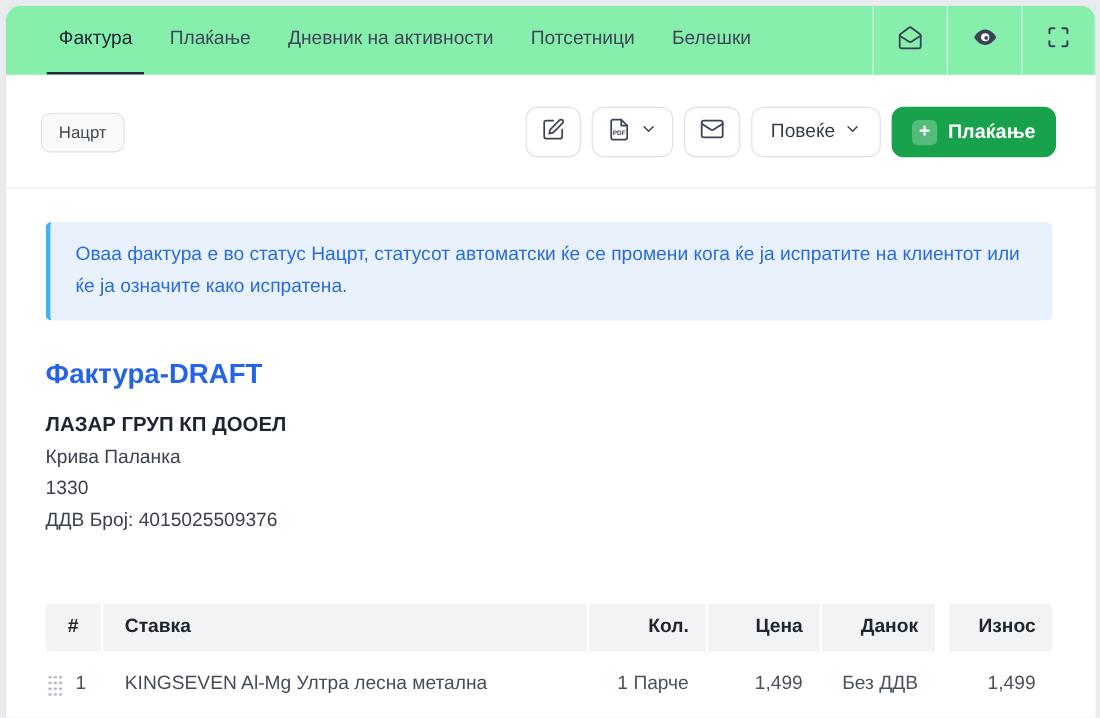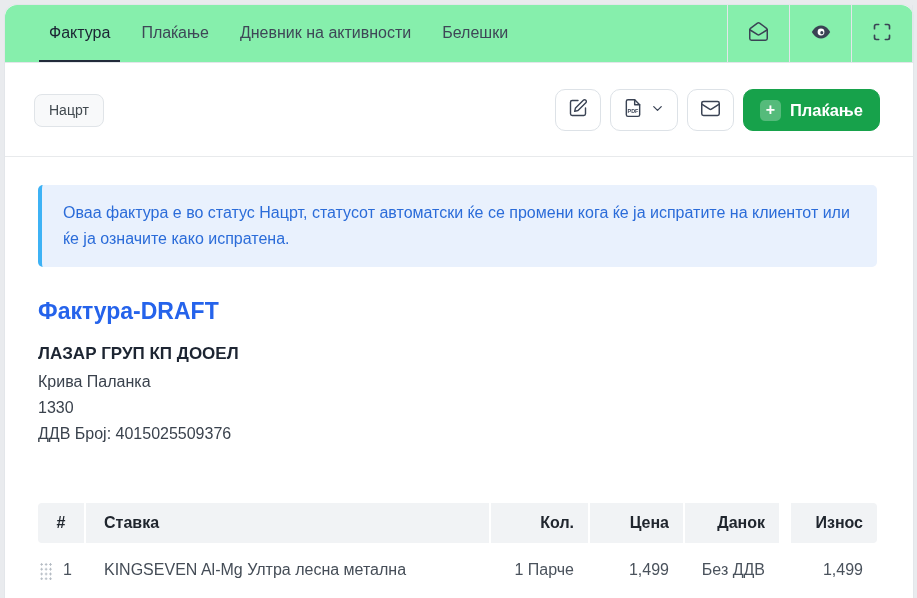--- a/index.html
+++ b/index.html
@@ -101,20 +101,21 @@
 </style>
 </head>
 <body>
 
 <div class="card">
 
   <div class="tabbar">
     <div class="tab active">Фактура</div>
     <div class="tab">Плаќање</div>
     <div class="tab">Дневник на активности</div>
+    <div class="tab">Потсетници</div>
     <div class="tab">Белешки</div>
 
     <div class="tab-icons">
       <div class="tab-iconcell">
         <span>
           <svg class="ic" viewBox="0 0 24 24" width="21" height="21">
             <path d="M21.2 8.4c.5.38.8.97.8 1.6v10a2 2 0 0 1-2 2H4a2 2 0 0 1-2-2V10c0-.63.3-1.22.8-1.6l8-6a2 2 0 0 1 2.4 0l8 6Z"></path>
             <path d="m22 10-8.97 5.7a1.94 1.94 0 0 1-2.06 0L2 10"></path>
           </svg>
         </span>
@@ -171,20 +172,28 @@
 
       <button class="btn">
         <span>
           <svg class="ic" viewBox="0 0 24 24" width="21" height="21">
             <rect x="2" y="4" width="20" height="16" rx="2"></rect>
             <path d="m22 7-8.97 5.7a1.94 1.94 0 0 1-2.06 0L2 7"></path>
           </svg>
         </span>
       </button>
 
+      <button class="btn btn-text">
+        <span>Повеќе</span>
+        <span>
+          <svg class="ic" viewBox="0 0 24 24" width="15" height="15" style="stroke-width:2">
+              <path d="m6 9 6 6 6-6"></path>
+            </svg>
+        </span>
+      </button>
 
       <button class="btn btn-green">
         <span class="plus-badge">+</span>
         <span>Плаќање</span>
       </button>
     </div>
   </div>
 
   <div class="content">
 

